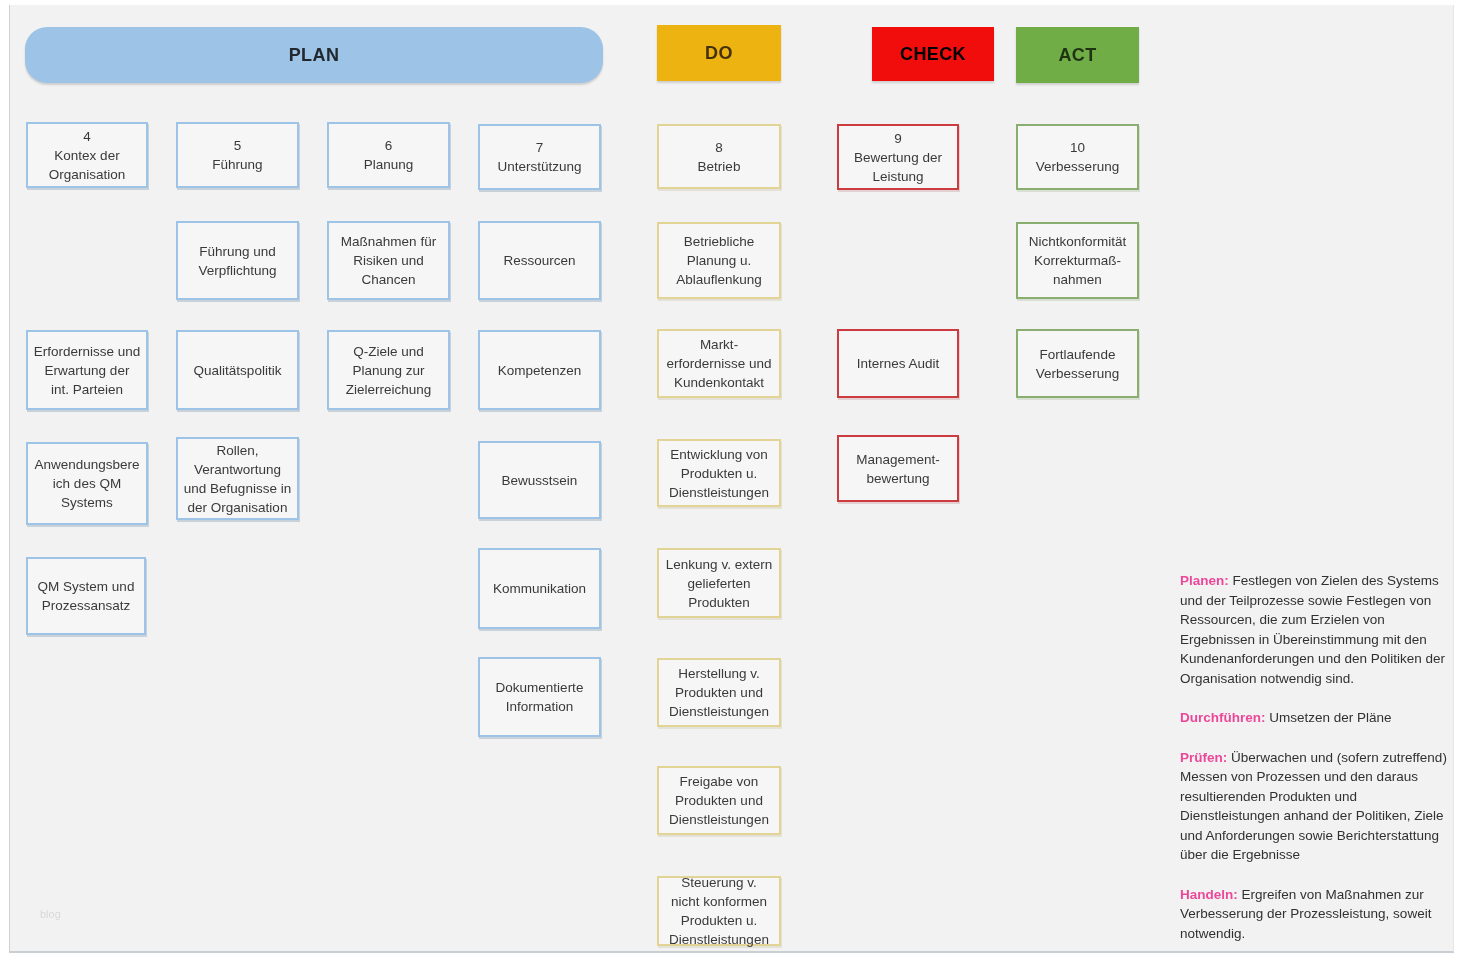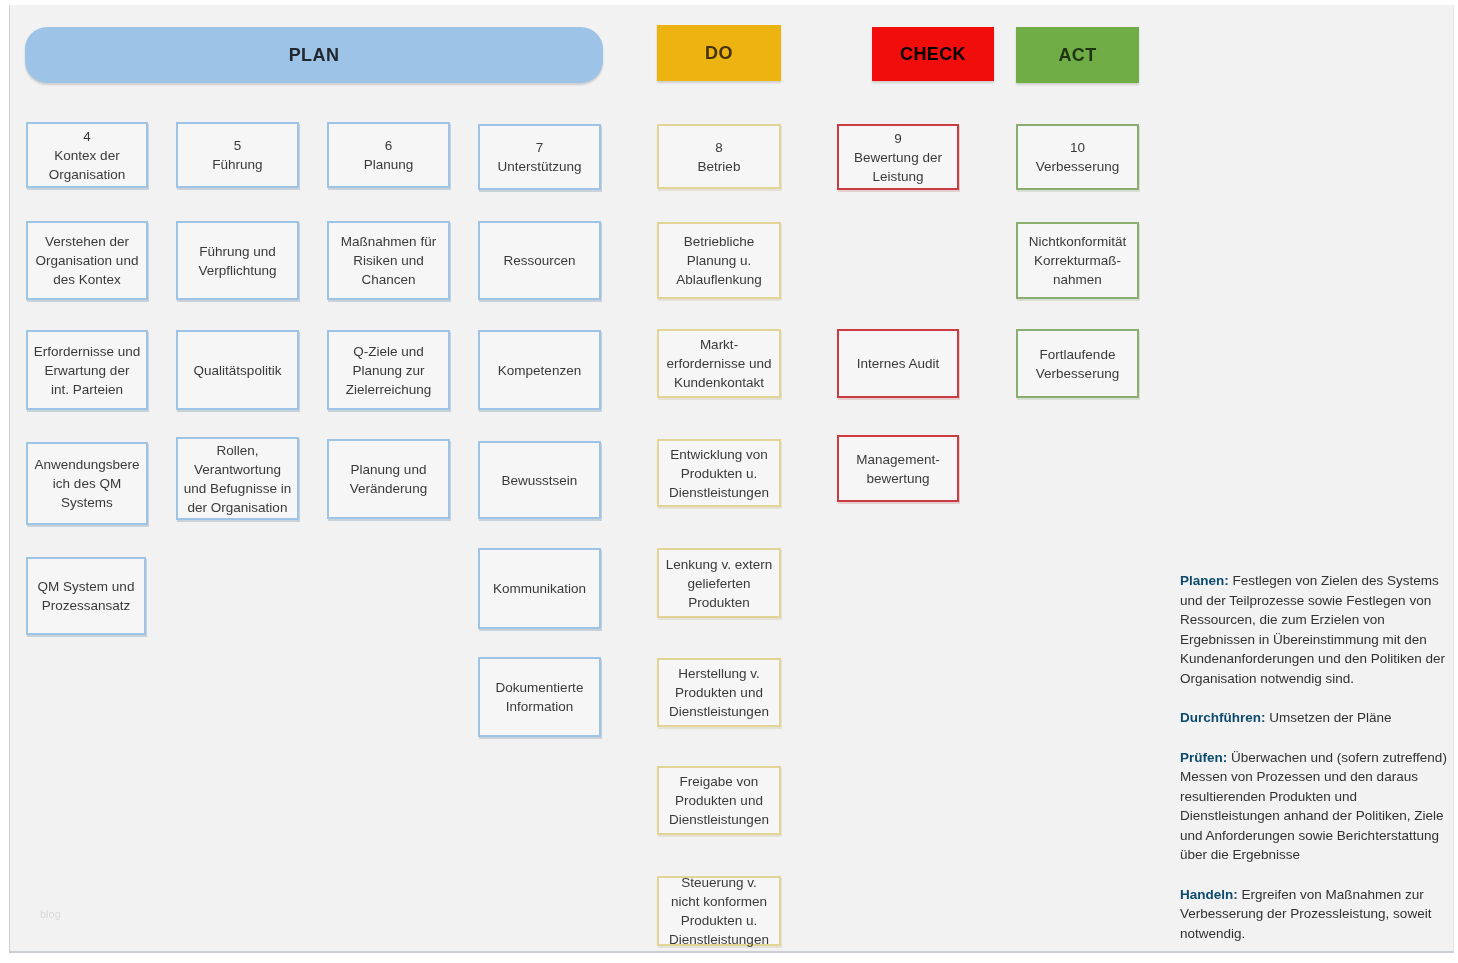--- a/index.html
+++ b/index.html
@@ -26,45 +26,40 @@
   .box .title { white-space:pre-line; }
   .b-plan  { border-color:#9dc3e6; box-shadow:1px 2px 0 rgba(110,135,160,0.30); }
   .b-do    { border-color:#e2d494; box-shadow:1px 2px 0 rgba(160,150,100,0.18); }
   .b-check { border-color:#cb3b3f; box-shadow:1px 2px 0 rgba(160,60,60,0.18); }
   .b-act   { border-color:#8aae6f; box-shadow:1px 2px 0 rgba(110,140,90,0.18); }
   .legend {
     position:absolute; left:1180px; top:571px; width:276px;
     font-size:13.5px; line-height:19.5px; color:#313131;
   }
   .legend p { margin:0 0 20px 0; }
-  .legend b { color:#0c4a6e; }
+  .legend b { color:#ec4899; }
   .watermark {
     position:absolute; left:40px; top:908px; font-size:11px; color:#d9d9d9;
   }
 </style>
 </head>
 <body>
 
 <div class="page">
   <div class="canvas"></div>
 
   <div class="hdr" style="left: 25px; top: 27px; width: 578px; height: 56px; background: rgb(157, 195, 230); color: rgb(35, 39, 46); border-radius: 22px;">PLAN</div>
   <div class="hdr" style="left: 657px; top: 25px; width: 124px; height: 56px; background: rgb(237, 180, 17); color: rgb(68, 48, 10);">DO</div>
   <div class="hdr" style="left: 872px; top: 27px; width: 122px; height: 54px; background: rgb(242, 13, 13); color: #000000;">CHECK</div>
   <div class="hdr" style="left: 1016px; top: 27px; width: 123px; height: 56px; background: rgb(112, 173, 71); color: rgb(31, 51, 19); text-align: right;">ACT</div>
 
   <div class="box b-plan" style="left:26px;top:122px;width:122px;height:66px">
     <div class="num">4</div>
     <div class="title">Kontex der
 Organisation</div>
-  </div>
-  <div class="box b-plan" style="left:26px;top:221px;width:122px;height:79px">
-    <div class="title">Verstehen der
-Organisation und
-des Kontex</div>
   </div>
   <div class="box b-plan" style="left:26px;top:330px;width:122px;height:80px">
     <div class="title">Erfordernisse und
 Erwartung der
 int. Parteien</div>
   </div>
   <div class="box b-plan" style="left:26px;top:442px;width:122px;height:83px">
     <div class="title">Anwendungsbere
 ich des QM
 Systems</div>
@@ -99,24 +94,20 @@
   <div class="box b-plan" style="left:327px;top:221px;width:123px;height:79px">
     <div class="title">Maßnahmen für
 Risiken und
 Chancen</div>
   </div>
   <div class="box b-plan" style="left:327px;top:330px;width:123px;height:80px">
     <div class="title">Q-Ziele und
 Planung zur
 Zielerreichung</div>
   </div>
-  <div class="box b-plan" style="left:327px;top:439px;width:123px;height:80px">
-    <div class="title">Planung und
-Veränderung</div>
-  </div>
 
   <div class="box b-plan" style="left:478px;top:124px;width:123px;height:66px">
     <div class="num">7</div>
     <div class="title">Unterstützung</div>
   </div>
   <div class="box b-plan" style="left:478px;top:221px;width:123px;height:79px">
     <div class="title">Ressourcen</div>
   </div>
   <div class="box b-plan" style="left:478px;top:330px;width:123px;height:80px">
     <div class="title">Kompetenzen</div>

